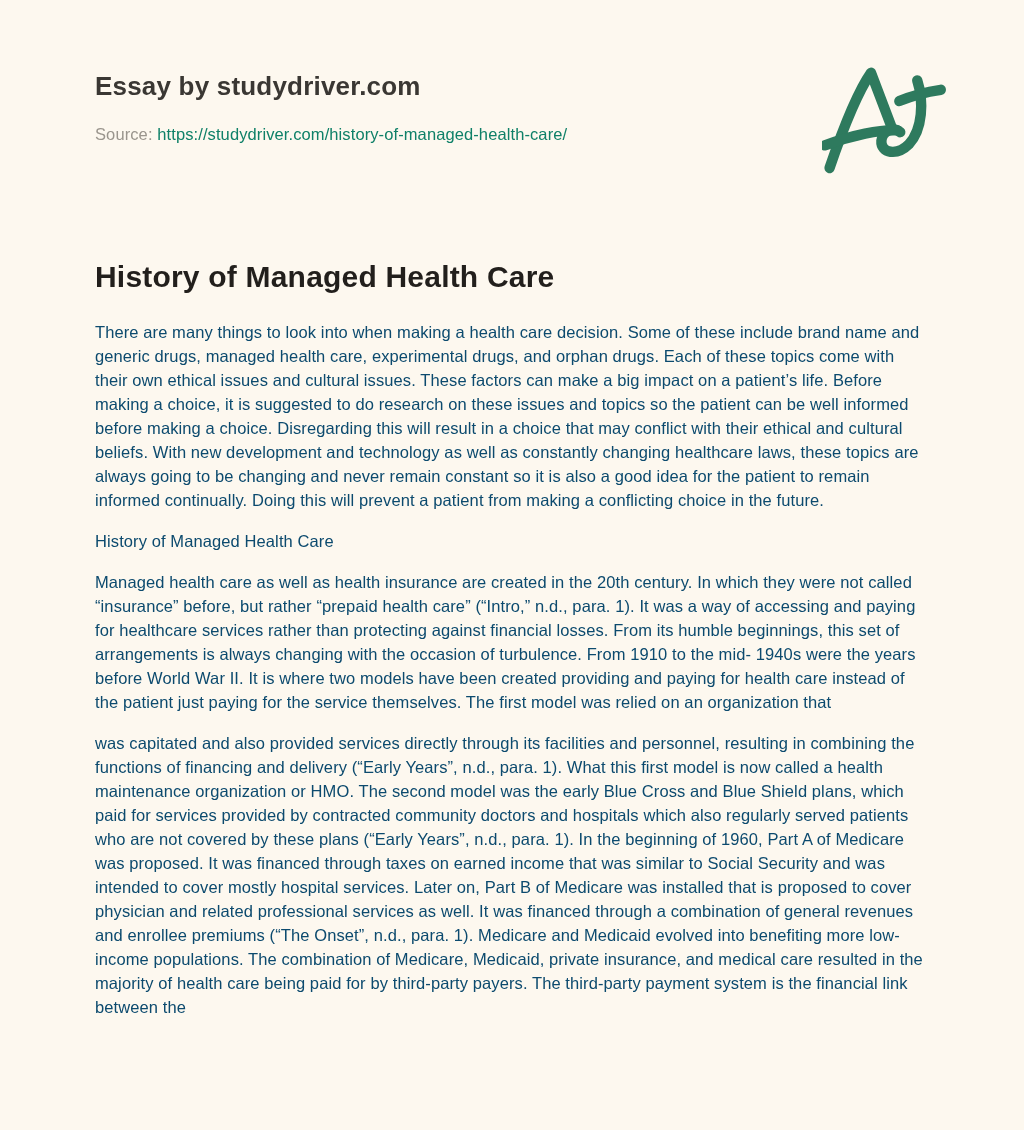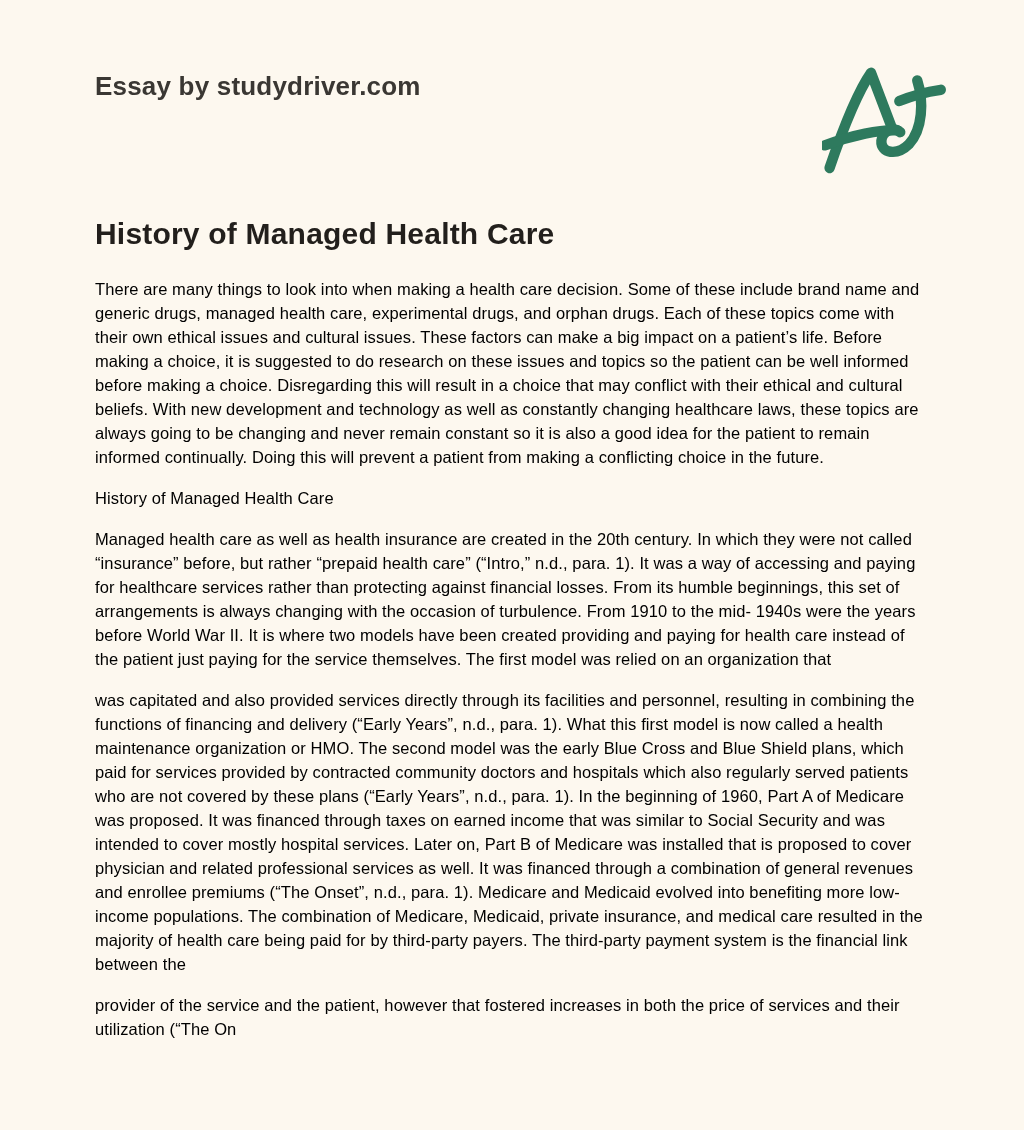--- a/index.html
+++ b/index.html
@@ -51,46 +51,49 @@
     font-weight: bold;
     color: #221f1c;
     letter-spacing: 0.2px;
     line-height: 1.1;
   }
   .essay-body { margin-top: 27px; }
   .essay-body p {
     font-size: 16.5px;
     line-height: 24px;
     letter-spacing: 0.1px;
-    color: #000000;
+    color: #0c4a6e;
     margin: 0 0 17px 0;
     max-width: 836px;
   }
 </style>
 </head>
 <body>
 
 <div class="page">
   <header>
     <h1 class="site-title">Essay by studydriver.com</h1>
+    <div class="source-line">
+      <span class="source-label">Source:</span>
+      <a class="source-link" href="#">https://studydriver.com/history-of-managed-health-care/</a>
+    </div>
     <div class="logo">
       <svg viewBox="0 0 140 122" fill="none" xmlns="http://www.w3.org/2000/svg">
         <g stroke="#2e7a5e" stroke-width="11" fill="none" stroke-linecap="round" stroke-linejoin="round">
           <path d="M8 113 C22 72 38 32 52 12 L74 70"></path>
           <path d="M3 89 C32 78 62 72 80 73"></path>
           <path d="M101 20 C108 42 107 72 92 88 C80 100 62 98 63 84 C64 73 76 69 83 75"></path>
           <path d="M82 42 C96 36 112 32 126 30"></path>
         </g>
       </svg>
     </div>
   </header>
 
   <main>
     <h2 class="essay-title">History of Managed Health Care</h2>
     <div class="essay-body">
       <p>There are many things to look into when making a health care decision. Some of these include brand name and generic drugs, managed health care, experimental drugs, and orphan drugs. Each of these topics come with their own ethical issues and cultural issues. These factors can make a big impact on a patient’s life. Before making a choice, it is suggested to do research on these issues and topics so the patient can be well informed before making a choice. Disregarding this will result in a choice that may conflict with their ethical and cultural beliefs. With new development and technology as well as constantly changing healthcare laws, these topics are always going to be changing and never remain constant so it is also a good idea for the patient to remain informed continually. Doing this will prevent a patient from making a conflicting choice in the future.</p>
       <p>History of Managed Health Care</p>
       <p>Managed health care as well as health insurance are created in the 20th century. In which they were not called “insurance” before, but rather “prepaid health care” (“Intro,” n.d., para. 1). It was a way of accessing and paying for healthcare services rather than protecting against financial losses. From its humble beginnings, this set of arrangements is always changing with the occasion of turbulence. From 1910 to the mid- 1940s were the years before World War II. It is where two models have been created providing and paying for health care instead of the patient just paying for the service themselves. The first model was relied on an organization that</p>
       <p>was capitated and also provided services directly through its facilities and personnel, resulting in combining the functions of financing and delivery (“Early Years”, n.d., para. 1). What this first model is now called a health maintenance organization or HMO. The second model was the early Blue Cross and Blue Shield plans, which paid for services provided by contracted community doctors and hospitals which also regularly served patients who are not covered by these plans (“Early Years”, n.d., para. 1). In the beginning of 1960, Part A of Medicare was proposed. It was financed through taxes on earned income that was similar to Social Security and was intended to cover mostly hospital services. Later on, Part B of Medicare was installed that is proposed to cover physician and related professional services as well. It was financed through a combination of general revenues and enrollee premiums (“The Onset”, n.d., para. 1). Medicare and Medicaid evolved into benefiting more low-income populations. The combination of Medicare, Medicaid, private insurance, and medical care resulted in the majority of health care being paid for by third-party payers. The third-party payment system is the financial link between the</p>
-      <p>provider of the service and the patient, however that fostered increases in both the price of services and their utilization (“The On</p>
     </div>
   </main>
 </div>
 
 </body></html>

